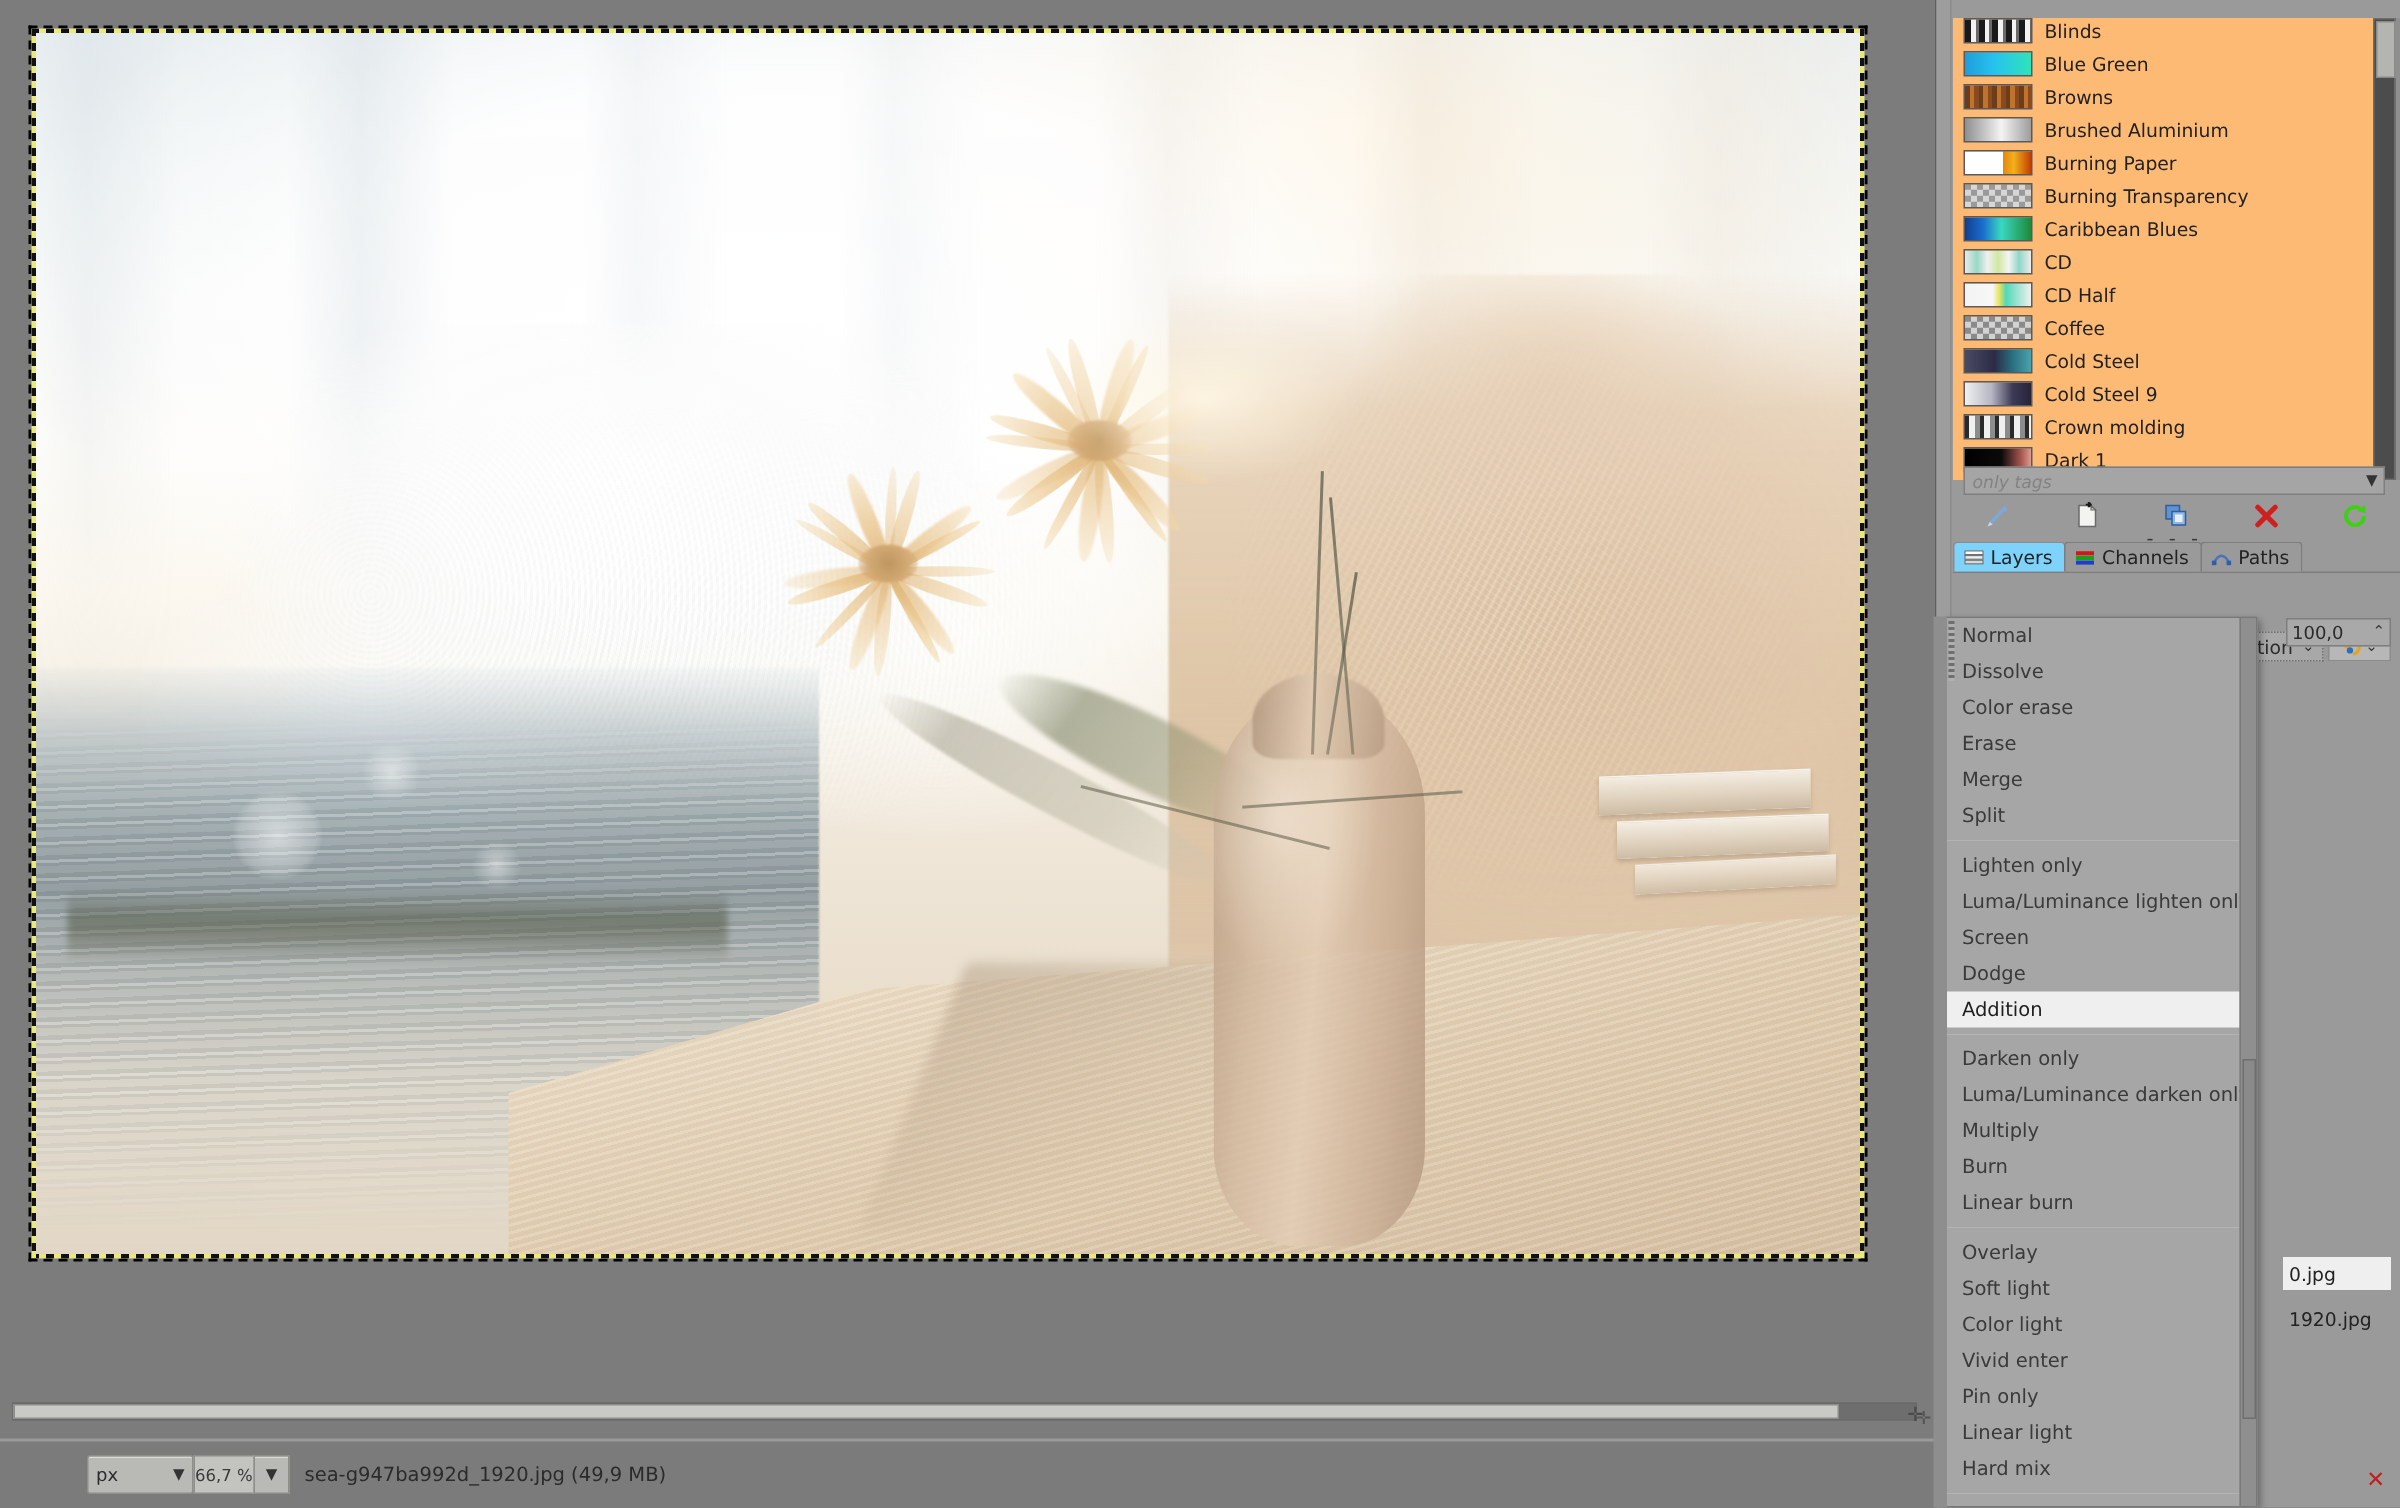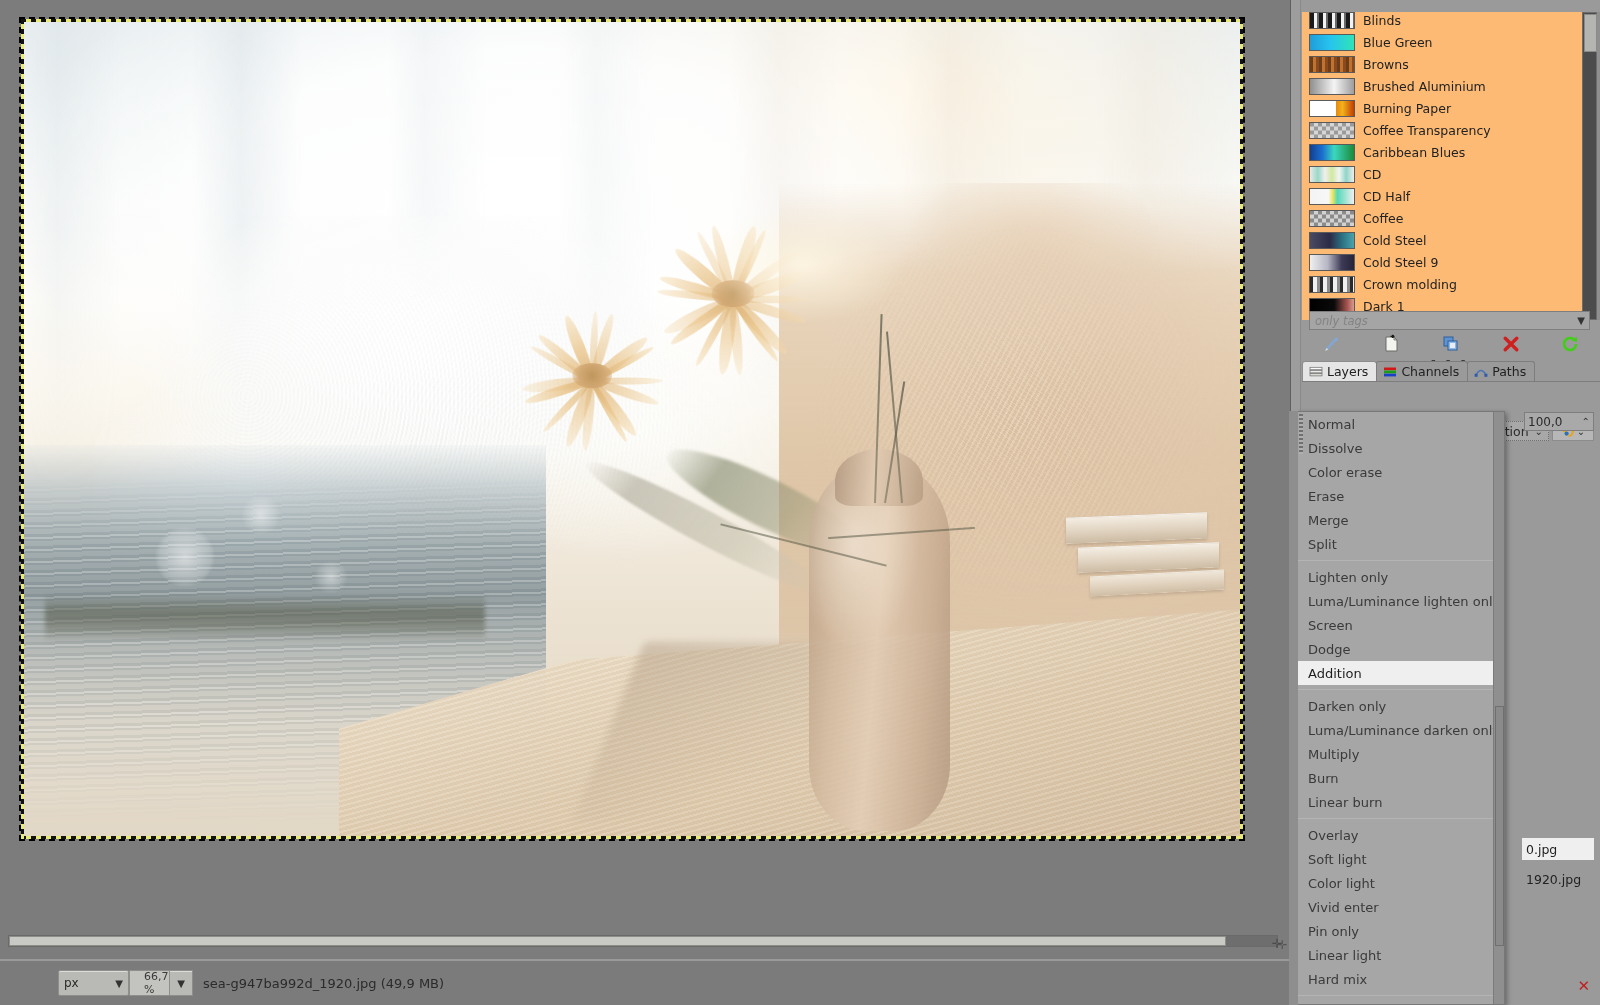--- a/index.html
+++ b/index.html
@@ -252,21 +252,21 @@
   .combo {
     height: 26px; background: #b9b9b5;
     border: 1px solid #8e8e8a; border-radius: 2px;
     display:flex; align-items:center; justify-content:space-between;
     padding: 0 5px; font-size: 12px; color:#2a2a2a;
     box-shadow: inset 0 1px 0 #dcdcd8;
   }
   #unit-combo { width: 71px; }
   #zoom-entry {
     height: 26px; width: 40px; background: #c3c3bf; border:1px solid #8e8e8a; border-right:none;
-    font-size: 11px; color:#3a3a3a; display:flex; align-items:center; padding-left:14px;
+    font-size: 11px; color:#3a3a3a; display:flex; align-items:center; padding-left:0;
   }
   #zoom-combo-btn {
     height:26px; width:24px; background:#b9b9b5; border:1px solid #8e8e8a;
     display:flex; align-items:center; justify-content:center;
     box-shadow: inset 0 1px 0 #dcdcd8;
   }
   #status-filename { margin-left: 10px; font-size: 13px; color:#2b2b2b; }
   .chev { font-size:10px; color:#333; }
 
   
@@ -322,21 +322,21 @@
   }
   .tab {
     display:flex; align-items:center; gap:4px;
     height: 20px; padding: 0 8px 0 6px;
     font-size: 12.5px; color:#222;
     background: #9a9a9a;
     border: 1px solid #7d7d7d; border-bottom: none;
     border-radius: 3px 3px 0 0;
     margin-right: -1px;
   }
-  .tab.active { background: #e5e5e5; border-color:#8c8c8c; }
+  .tab.active { background: #7dd3fc; border-color:#8c8c8c; }
 
   
   #layers-panel { position:absolute; left: 11px; top: 383px; right: 0; bottom: 0; background:#9a9a9a; }
   #mode-row { position:absolute; left: 5px; top: 22px; right: 6px; height: 36px; display:flex; gap:3px; align-items:flex-end; }
   #mode-combo {
     flex: 1; height: 20px; background: #a8a8a8;
     border: 1px dotted #6f6f6f;
     display:flex; align-items:center; justify-content:space-between;
     padding: 0 5px; font-size: 12.5px; color:#2f2f2f;
   }
@@ -523,21 +523,21 @@
           <div class="grad-row">
             <div class="grad-swatch" style="background: linear-gradient(90deg, rgb(143, 143, 143), rgb(216, 216, 216) 40%, rgb(244, 244, 244) 55%, rgb(157, 157, 157));"></div>
             <div class="grad-label">Brushed Aluminium</div>
           </div>
           <div class="grad-row">
             <div class="grad-swatch" style="background: linear-gradient(90deg, rgb(255, 255, 255) 0px, rgb(255, 255, 255) 58%, rgb(232, 133, 15) 58%, rgb(242, 178, 26) 74%, rgb(194, 61, 5));"></div>
             <div class="grad-label">Burning Paper</div>
           </div>
           <div class="grad-row">
             <div class="grad-swatch" style="background: repeating-conic-gradient(rgb(154, 154, 154) 0deg, rgb(154, 154, 154) 25%, rgb(214, 214, 214) 0deg, rgb(214, 214, 214) 50%) 0px center / 8px 8px, linear-gradient(90deg, transparent 62%, rgb(232, 133, 15) 62%, rgb(245, 184, 28) 80%, rgb(184, 58, 4));"></div>
-            <div class="grad-label">Coffee Transparency</div>
+            <div class="grad-label">Burning Transparency</div>
           </div>
           <div class="grad-row">
             <div class="grad-swatch" style="background: linear-gradient(90deg, rgb(18, 63, 143), rgb(27, 111, 208) 28%, rgb(58, 216, 192) 55%, rgb(28, 138, 58));"></div>
             <div class="grad-label">Caribbean Blues</div>
           </div>
           <div class="grad-row">
             <div class="grad-swatch" style="background: linear-gradient(90deg, rgb(233, 233, 233), rgb(154, 216, 198) 18%, rgb(239, 239, 239) 34%, rgb(208, 232, 160) 50%, rgb(244, 244, 244) 66%, rgb(143, 214, 200) 82%, rgb(237, 237, 237));"></div>
             <div class="grad-label">CD</div>
           </div>
           <div class="grad-row">

